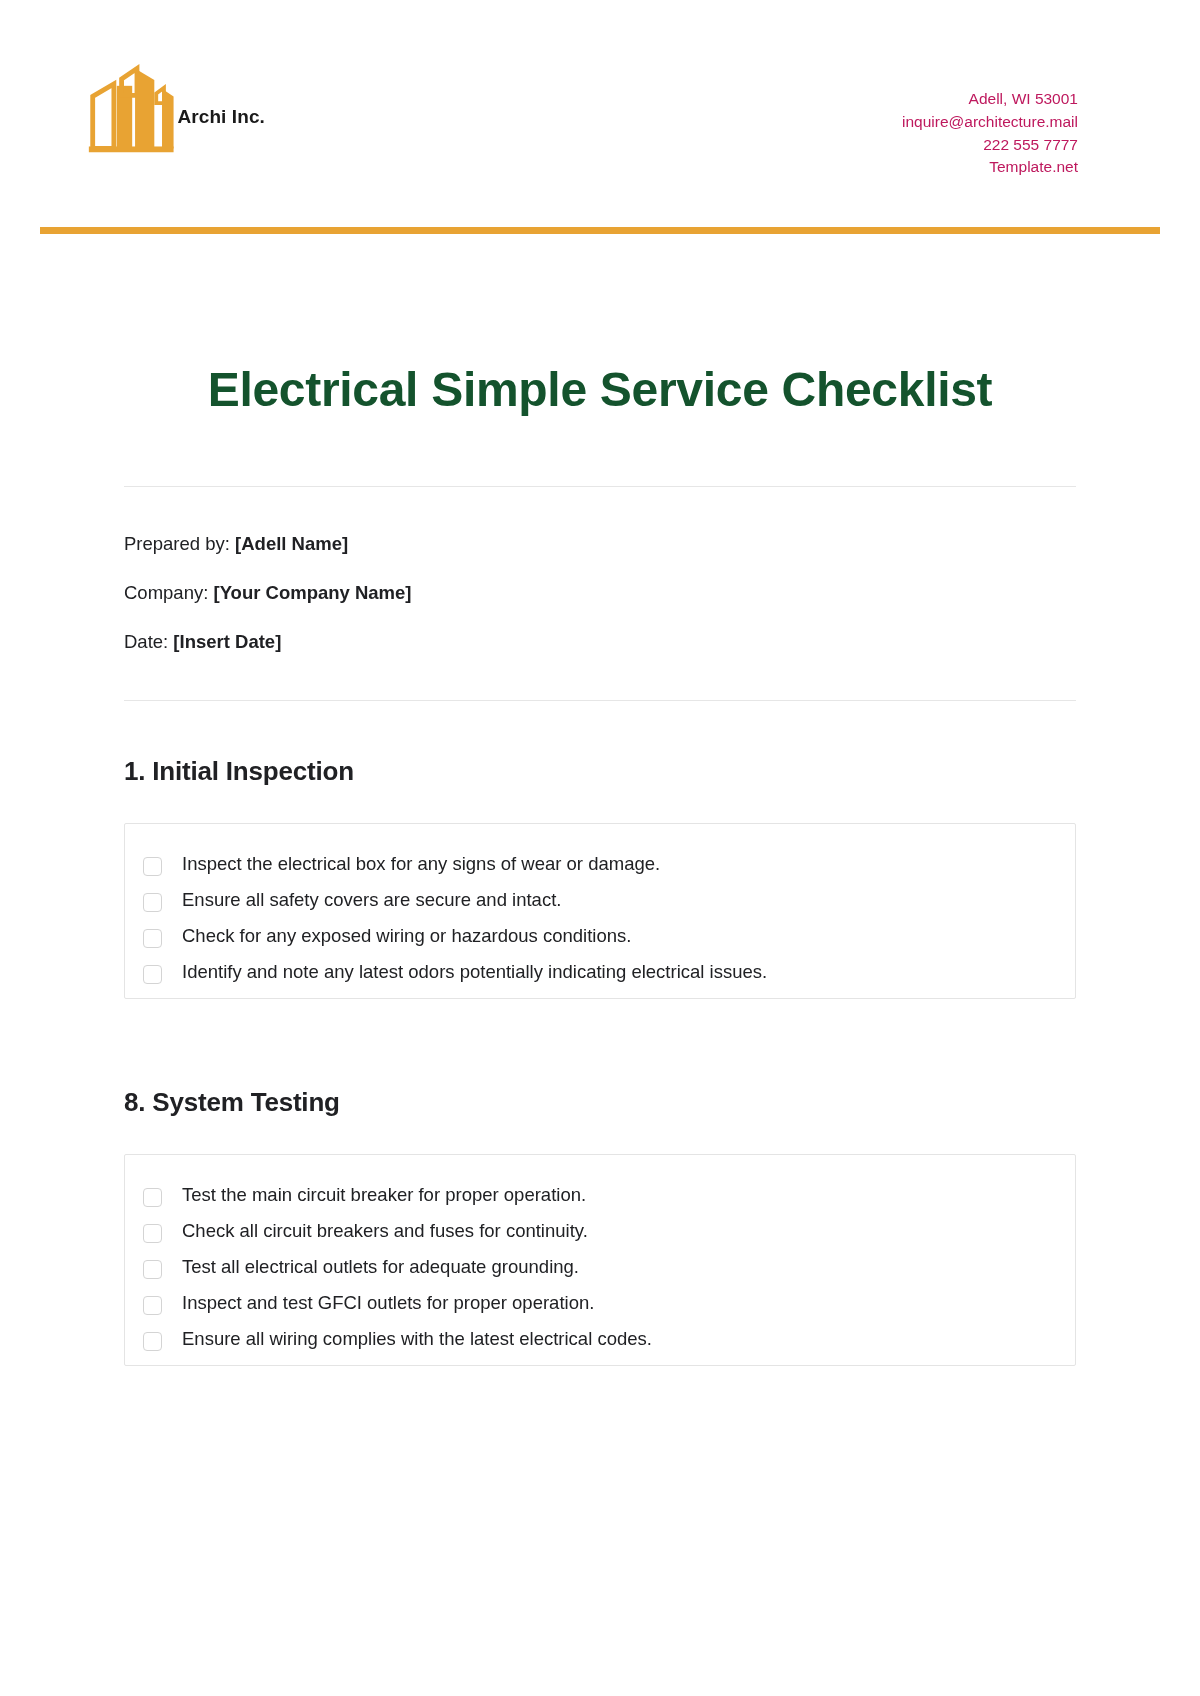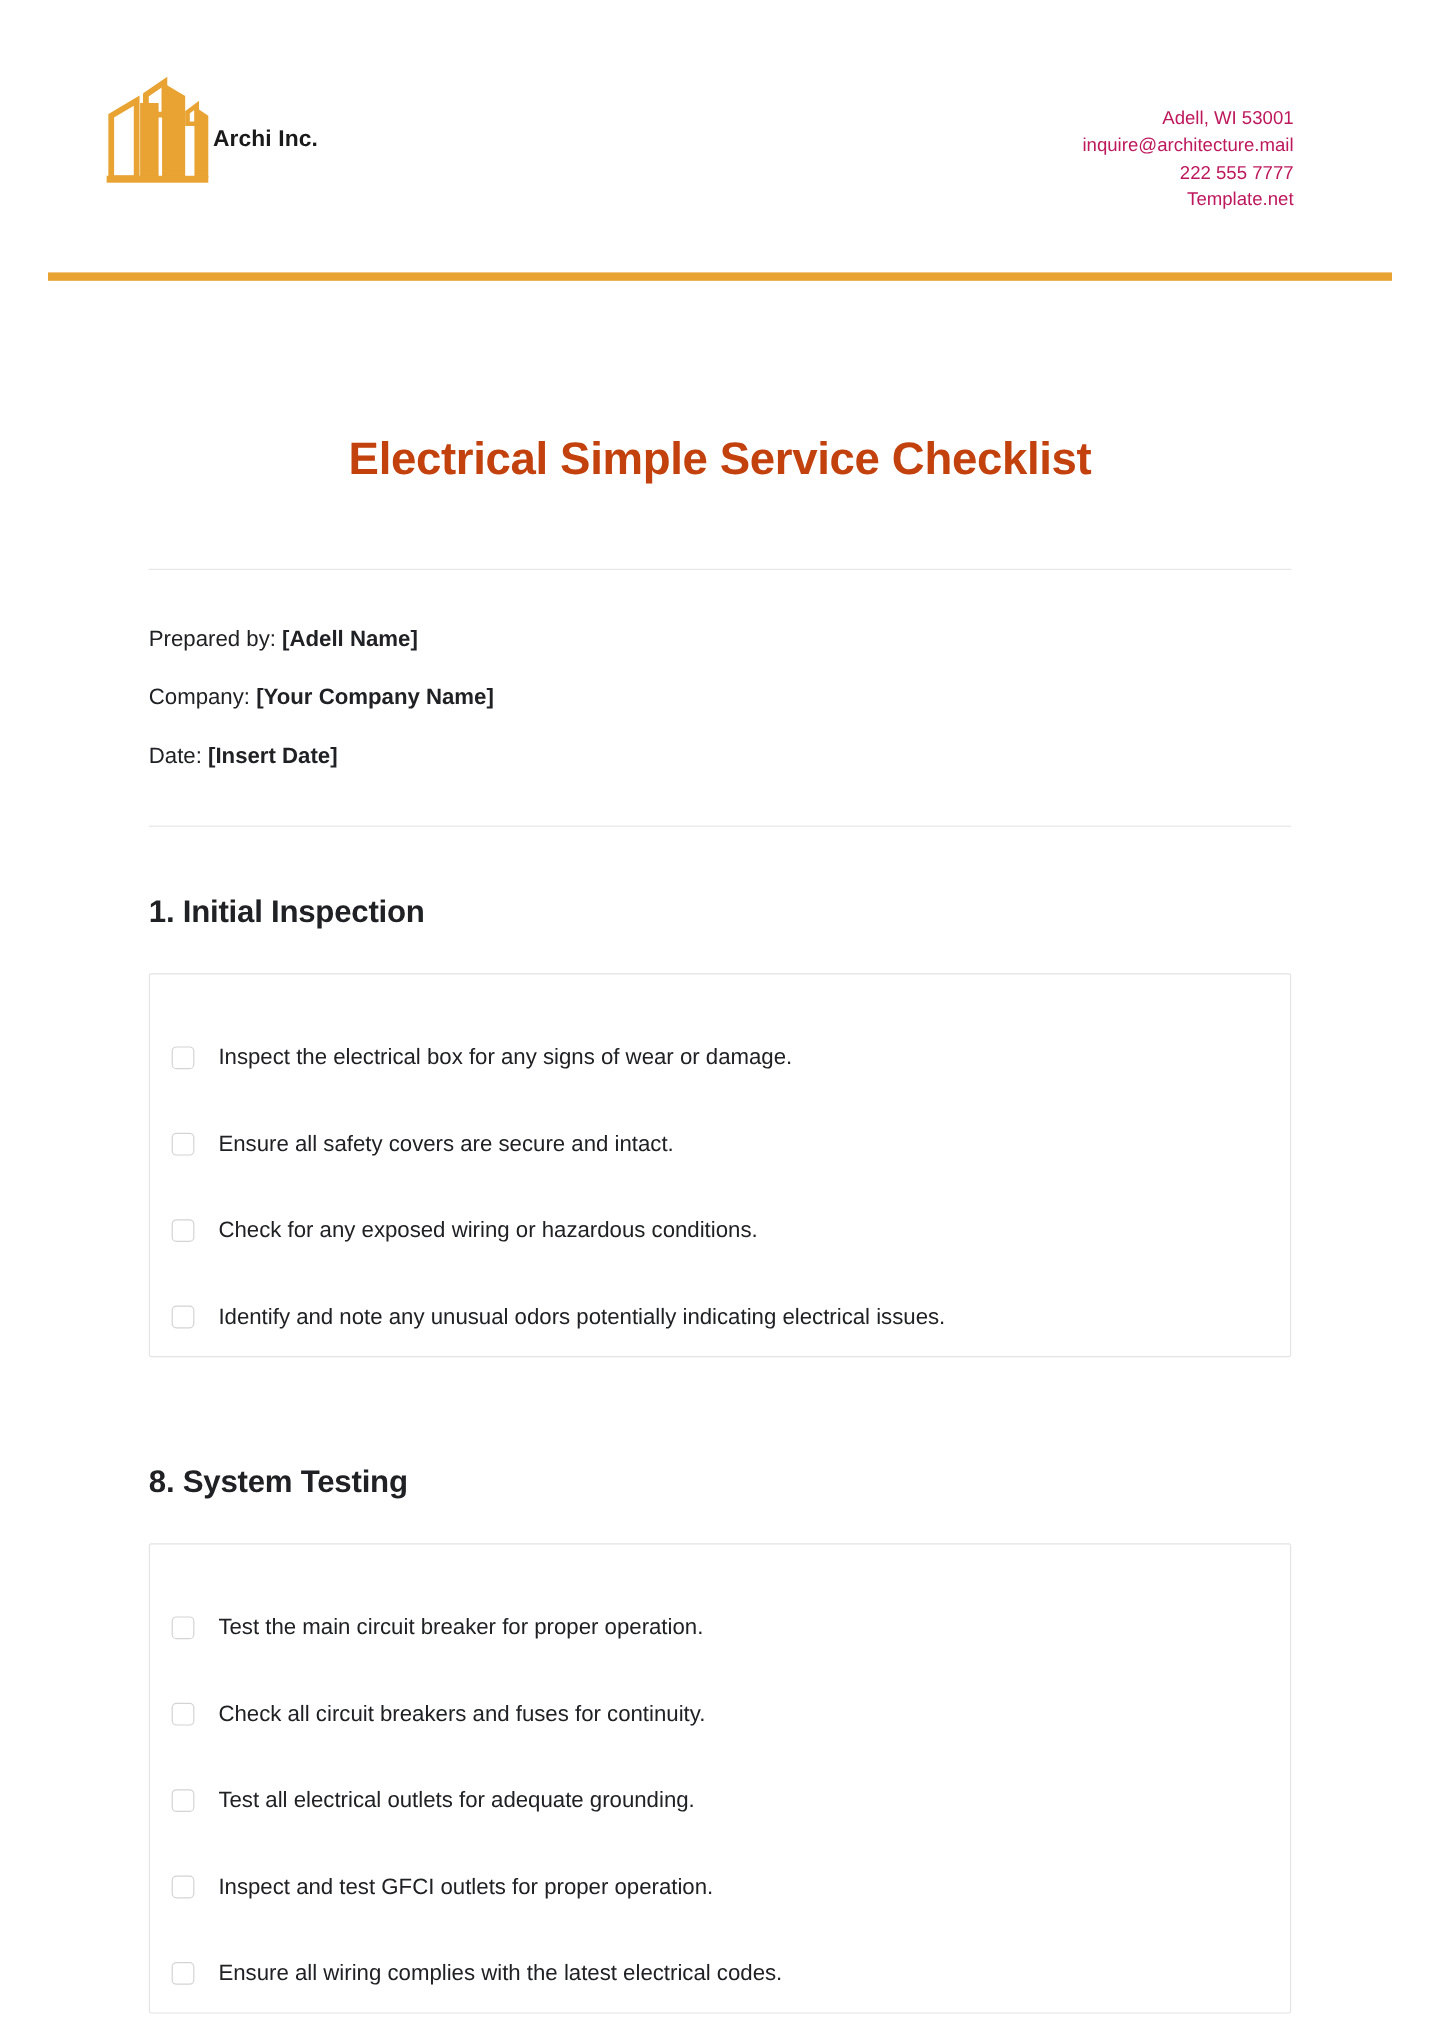--- a/index.html
+++ b/index.html
@@ -64,24 +64,24 @@
     width: 100%;
   }
 
   
   .page {
     padding: 0 124px;
   }
 
   .doc-title {
     text-align: center;
-    font-size: 38px;
+    font-size: 48px;
     font-weight: bold;
     letter-spacing: -0.3px;
-    color: #c2410c;
+    color: #14532d;
     margin-top: 128px;
   }
 
   .hr-light {
     height: 1px;
     background: #e6e6e6;
     width: 100%;
   }
 
   .hr-title { margin-top: 69px; }
@@ -116,24 +116,23 @@
 
   .checklist {
     margin-top: 36px;
     border: 1px solid #e4e4e4;
     border-radius: 2px;
     padding: 16px 0 14px 0;
   }
 
   .check-item {
     display: flex;
-    align-items: center;
+    align-items: flex-end;
     padding: 0 18px;
     height: 36px;
-    margin-top: 36px;
   }
 
   .checkbox {
     width: 19px;
     height: 19px;
     min-width: 19px;
     border: 1.5px solid #d4d4d4;
     border-radius: 4px;
     background: #fff;
     margin-right: 20px;
@@ -217,21 +216,21 @@
       <div class="check-item">
         <span class="checkbox"></span>
         <span class="check-label">Ensure all safety covers are secure and intact.</span>
       </div>
       <div class="check-item">
         <span class="checkbox"></span>
         <span class="check-label">Check for any exposed wiring or hazardous conditions.</span>
       </div>
       <div class="check-item">
         <span class="checkbox"></span>
-        <span class="check-label">Identify and note any unusual odors potentially indicating electrical issues.</span>
+        <span class="check-label">Identify and note any latest odors potentially indicating electrical issues.</span>
       </div>
     </div>
   </div>
 
   <div class="section section-2">
     <h2 class="section-title">8. System Testing</h2>
     <div class="checklist">
       <div class="check-item">
         <span class="checkbox"></span>
         <span class="check-label">Test the main circuit breaker for proper operation.</span>

